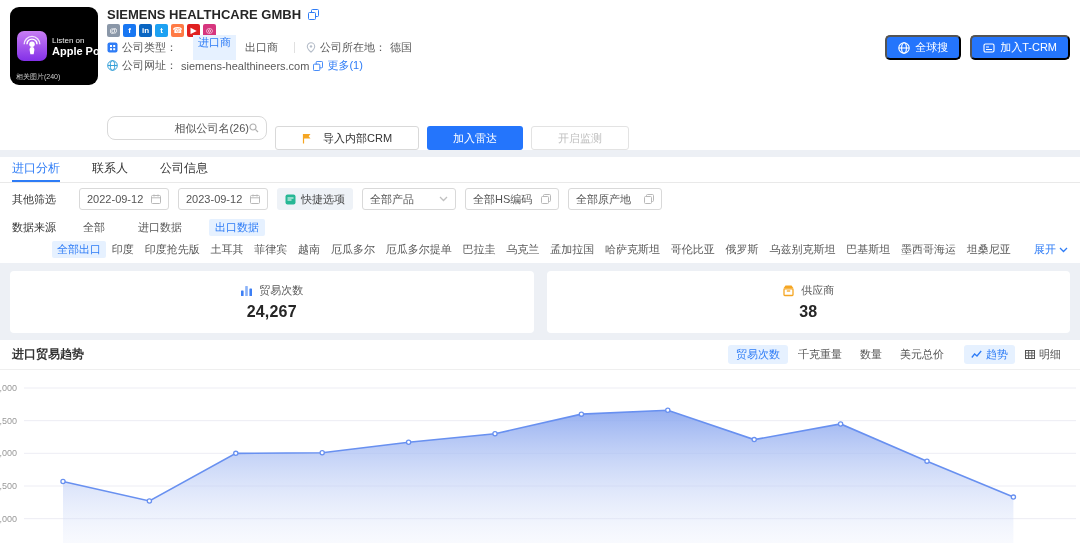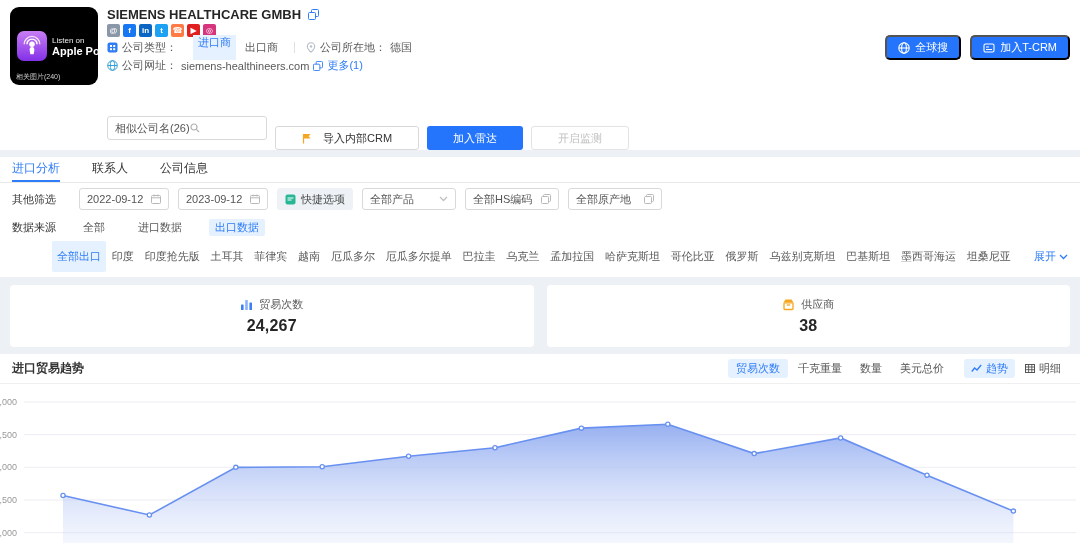--- a/index.html
+++ b/index.html
@@ -19,21 +19,21 @@
   .company-name { font-size:13px; font-weight:bold; color:#262626; }
   .social-row { display:flex; gap:3px; margin-top:2px; height:13px; }
   .social-icon { width:13px; height:13px; border-radius:2px; color:#fff; font-size:8px; font-weight:bold; display:flex; align-items:center; justify-content:center; cursor:pointer; line-height:1; }
   .meta-row,.web-row { display:flex; align-items:center; gap:4px; margin-top:3px; height:15px; font-size:11px; color:#595959; }
   .mini-ic { display:flex; align-items:center; }
   .badge-on { background:#e6f1ff; color:#2e7cf6; padding:0 5px; border-radius:0; height:25px; line-height:15px;margin-left:12px; }
   .badge-off { color:#595959; padding:0 5px; }
   .vsep { width:1px; height:11px; background:#e0e0e0; margin:0 7px; }
   .link { color:#2e7cf6; cursor:pointer; }
   .action-row { display:flex; align-items:center; gap:8px; margin-top:5px; }
-  .similar-box { width:160px; height:24px; border:1px solid #d9d9d9; border-radius:3px; display:flex; align-items:center; justify-content:flex-start; padding:0 7px; font-size:11px; color:#555; cursor:pointer;margin-top:28px; }
+  .similar-box { width:160px; height:24px; border:1px solid #d9d9d9; border-radius:8px; display:flex; align-items:center; justify-content:flex-end; padding:0 7px; font-size:11px; color:#555; cursor:pointer;margin-top:28px; }
   .btn { height:24px; border-radius:3px; font-size:11px; display:inline-flex; align-items:center; gap:11px; padding:0 26px; cursor:pointer; white-space:nowrap;margin-top:48px; }
   .btn-outline { border:1px solid #d9d9d9; background:#fff; color:#333; }
   .btn-primary { background:#2475fc; border:none; color:#fff; }
   .btn-disabled { border:1px solid #e3e3e3; background:#fff; color:#bfbfbf; cursor:default; }
   .header-actions { position:absolute; top:11px; right:10px; display:flex; gap:9px; }
   .btn-top { height:25px; border-radius:5px; background:#2475fc; color:#fff; font-size:11px; display:flex; align-items:center; gap:5px; padding:0 11px; cursor:pointer;margin-top:24px; }
 
   .band { height:7px; background:#edf0f5; }
 
   
@@ -50,21 +50,21 @@
   .quick-btn { height:22px; border-radius:3px; background:#eef2f7; display:flex; align-items:center; gap:5px; padding:0 8px; font-size:11px; color:#444; cursor:pointer; }
 
   
   .source-row { display:flex; align-items:center; gap:21px; padding:5px 12px 2px 12px; font-size:11px; background:#fff; }
   .source-label { color:#333; }
   .src-opt { color:#595959; cursor:pointer; padding:1px 6px; border-radius:2px; }
   .src-opt.active { background:#e6f1ff; color:#2e7cf6; }
 
   .country-row { display:flex; align-items:center; padding:3px 12px 5px 12px; font-size:11px; color:#595959; background:#fff; }
   .country-list { display:flex; flex:1; justify-content:space-between; align-items:center; margin-left:40px; }
-  .country { cursor:pointer; padding:8px 5px; border-radius:2px; white-space:nowrap; }
+  .country { cursor:pointer; padding:1px 5px; border-radius:2px; white-space:nowrap; }
   .country.active { background:#e6f1ff; color:#2e7cf6; }
   .expand-link { color:#2e7cf6; cursor:pointer; margin-left:18px; display:flex; align-items:center; gap:3px; white-space:nowrap; }
 
   
   .stats-band { background:#edf0f5; padding:8px 10px 7px 10px; display:flex; gap:13px; }
   .stat-card { flex:1; background:#fff; border-radius:4px; height:62px; display:flex; flex-direction:column; align-items:center; justify-content:center; gap:5px; }
   .stat-top { display:flex; align-items:center; gap:6px; font-size:11px; color:#595959; }
   .stat-value { font-size:16px; font-weight:bold; color:#262626; letter-spacing:.2px; }
 
   

